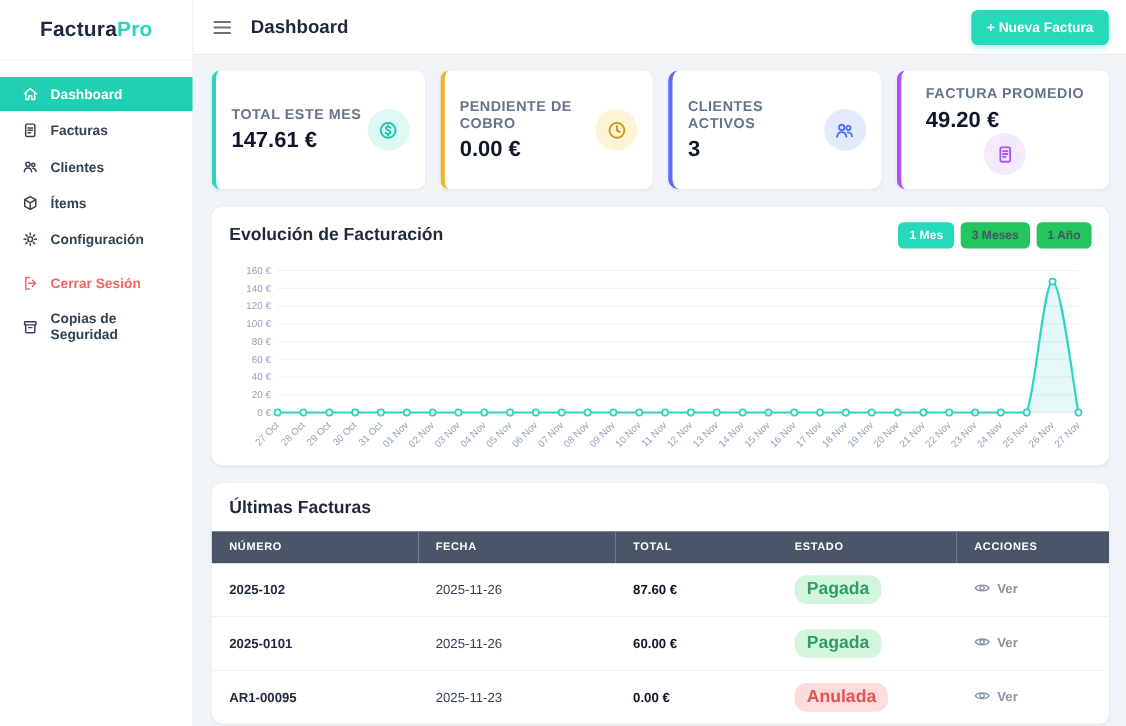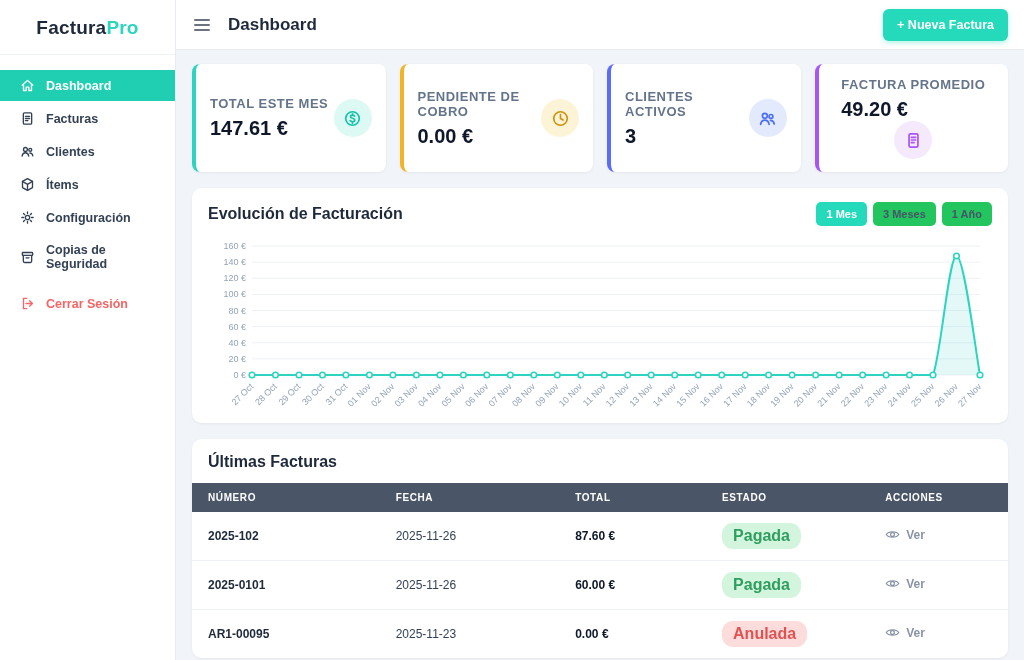--- a/index.html
+++ b/index.html
@@ -22,21 +22,21 @@
   .hamburger { display:flex; flex-direction:column; gap:3px; margin-right:16px; cursor:pointer; padding:4px 2px;}
   .hamburger span { display:block; width:16px; height:2px; background:#6b7280; border-radius:1px; }
   .page-title { font-size:17px; font-weight:800; color:#1e293b; }
   .btn-new { margin-left:auto; background:#25d9bb; color:#fff; border:none; border-radius:6px; font-family:inherit; font-size:12.5px; font-weight:700; padding:9px 14px; cursor:pointer; box-shadow:0 2px 5px rgba(37,217,187,.35); }
   .content { flex:1; overflow:auto; padding:14px 16px; }
   
   .stats { display:grid; grid-template-columns:repeat(4,1fr); gap:14px; margin-bottom:16px; }
   .stat-card { background:#fff; border-radius:8px; padding:13px 14px; display:flex; align-items:center; justify-content:space-between; box-shadow:0 1px 3px rgba(15,23,42,.06); border-left:4px solid #ccc; }
   .stat-card.c0 { border-left-color:#2dd4bf; }
   .stat-card.c1 { border-left-color:#f0b429; }
-  .stat-card.c2 { border-left-color:#5b6cf9; }
+  .stat-card.c2 { border-left-color:#5b6cf9;border-radius:10px; }
   .stat-card.c3 { border-left-color:#a855f7;flex-direction:column; }
   .stat-label { font-size:13px; font-weight:700; letter-spacing:.5px; color:#64748b; text-transform:uppercase; margin-bottom:6px; }
   .stat-value { font-size:20px; font-weight:800; color:#0f172a; }
   .stat-icon { width:38px; height:38px; border-radius:50%; display:flex; align-items:center; justify-content:center; flex:0 0 auto;}
   .stat-icon svg { width:19px; height:19px; stroke:currentColor; fill:none; stroke-width:1.6; stroke-linecap:round; stroke-linejoin:round;}
   .tint-teal   { background:#dcf9f3; color:#14c3a8; }
   .tint-amber  { background:#fdf3d7; color:#cf9310; }
   .tint-blue   { background:#e3eafe; color:#4c6ef5; }
   .tint-purple { background:#f5e9fe; color:#a855f7; }
   
@@ -102,35 +102,35 @@
       </svg>
     <span>Ítems</span>
   </div>
   <div class="nav-item">
     <svg viewBox="0 0 18 18">
         <circle cx="9" cy="9" r="2.6"></circle>
         <path d="M9 2.2v2M9 13.8v2M2.2 9h2M13.8 9h2M4.2 4.2l1.4 1.4M12.4 12.4l1.4 1.4M13.8 4.2l-1.4 1.4M5.6 12.4l-1.4 1.4"></path>
       </svg>
     <span>Configuración</span>
   </div>
+  <div class="nav-item logout">
+    <svg viewBox="0 0 18 18">
+        <path d="M8 2.8H4.2v12.4H8"></path>
+        <path d="M11.5 5.8 14.7 9l-3.2 3.2"></path>
+        <path d="M14.7 9H7.2"></path>
+      </svg>
+    <span>Cerrar Sesión</span>
+  </div>
   <div class="nav-item">
     <svg viewBox="0 0 18 18">
         <rect x="2.8" y="3" width="12.4" height="3.4" rx="0.8"></rect>
         <path d="M4 6.4v7.2a1.4 1.4 0 0 0 1.4 1.4h7.2a1.4 1.4 0 0 0 1.4-1.4V6.4"></path>
         <path d="M7.2 9.4h3.6"></path>
       </svg>
     <span>Copias de Seguridad</span>
-  </div>
-  <div class="nav-item logout">
-    <svg viewBox="0 0 18 18">
-        <path d="M8 2.8H4.2v12.4H8"></path>
-        <path d="M11.5 5.8 14.7 9l-3.2 3.2"></path>
-        <path d="M14.7 9H7.2"></path>
-      </svg>
-    <span>Cerrar Sesión</span>
   </div>
 </aside>
 
 <div class="main">
   <header class="topbar">
     <div class="hamburger">
         <span></span>
         <span></span>
         <span></span>
       </div>

